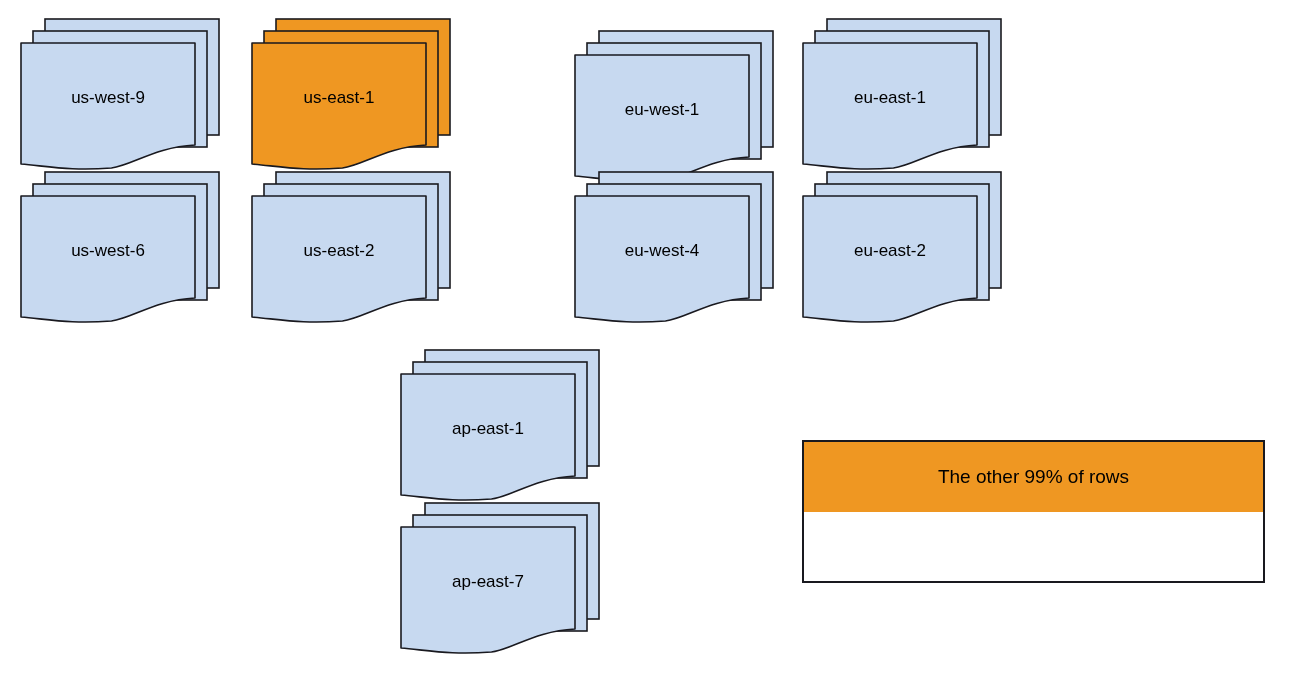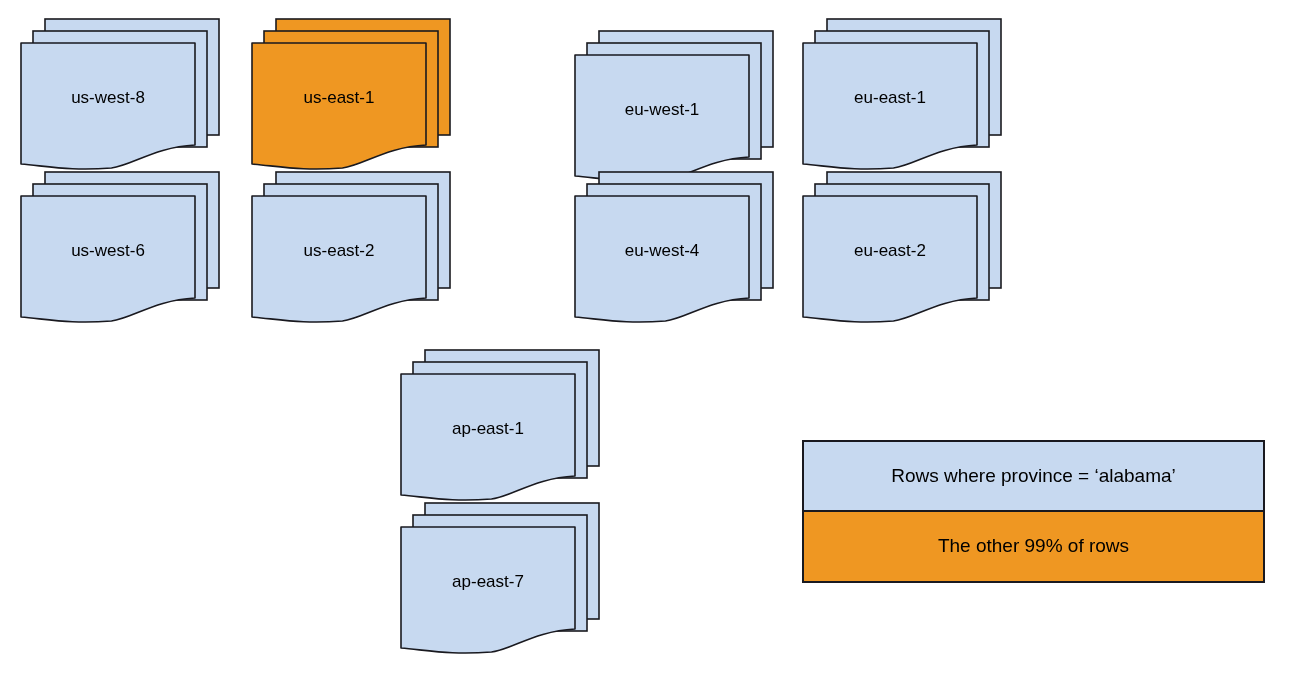--- a/index.html
+++ b/index.html
@@ -72,21 +72,21 @@
 
 <div id="canvas">
 
   <div id="stacks">
       <div class="doc-stack" style="left: 0px; top: 0px;">
         <svg width="230" height="165" viewBox="0 0 230 165">
           <rect x="45" y="19" width="174" height="116" fill="#c7d9f0" stroke="#19191f" stroke-width="1.6"></rect>
           <rect x="33" y="31" width="174" height="116" fill="#c7d9f0" stroke="#19191f" stroke-width="1.6"></rect>
           <path d="M 21 43 L 195 43 L 195 145 C 155 147 133 165 111.48 168 C 73 171 53 167 21 164 Z" fill="#c7d9f0" stroke="#19191f" stroke-width="1.6" stroke-linejoin="round"></path>
         </svg>
-        <div class="doc-label">us-west-8</div>
+        <div class="doc-label">us-west-9</div>
       </div>
       <div class="doc-stack" style="left: 231px; top: 0px;">
         <svg width="230" height="165" viewBox="0 0 230 165">
           <rect x="45" y="19" width="174" height="116" fill="#ef9722" stroke="#19191f" stroke-width="1.6"></rect>
           <rect x="33" y="31" width="174" height="116" fill="#ef9722" stroke="#19191f" stroke-width="1.6"></rect>
           <path d="M 21 43 L 195 43 L 195 145 C 155 147 133 165 111.48 168 C 73 171 53 167 21 164 Z" fill="#ef9722" stroke="#19191f" stroke-width="1.6" stroke-linejoin="round"></path>
         </svg>
         <div class="doc-label">us-east-1</div>
       </div>
       <div class="doc-stack" style="left: 554px; top: 12px;">
@@ -149,21 +149,18 @@
         <svg width="230" height="165" viewBox="0 0 230 165">
           <rect x="45" y="19" width="174" height="116" fill="#c7d9f0" stroke="#19191f" stroke-width="1.6"></rect>
           <rect x="33" y="31" width="174" height="116" fill="#c7d9f0" stroke="#19191f" stroke-width="1.6"></rect>
           <path d="M 21 43 L 195 43 L 195 145 C 155 147 133 165 111.48 168 C 73 171 53 167 21 164 Z" fill="#c7d9f0" stroke="#19191f" stroke-width="1.6" stroke-linejoin="round"></path>
         </svg>
         <div class="doc-label">ap-east-7</div>
       </div>
     </div>
 
   <div class="legend">
-    <div class="legend-row blue">
-      <span>Rows where province = ‘alabama’</span>
-    </div>
     <div class="legend-row orange">
       <span>The other 99% of rows</span>
     </div>
   </div>
 
 </div>
 
 </body></html>

